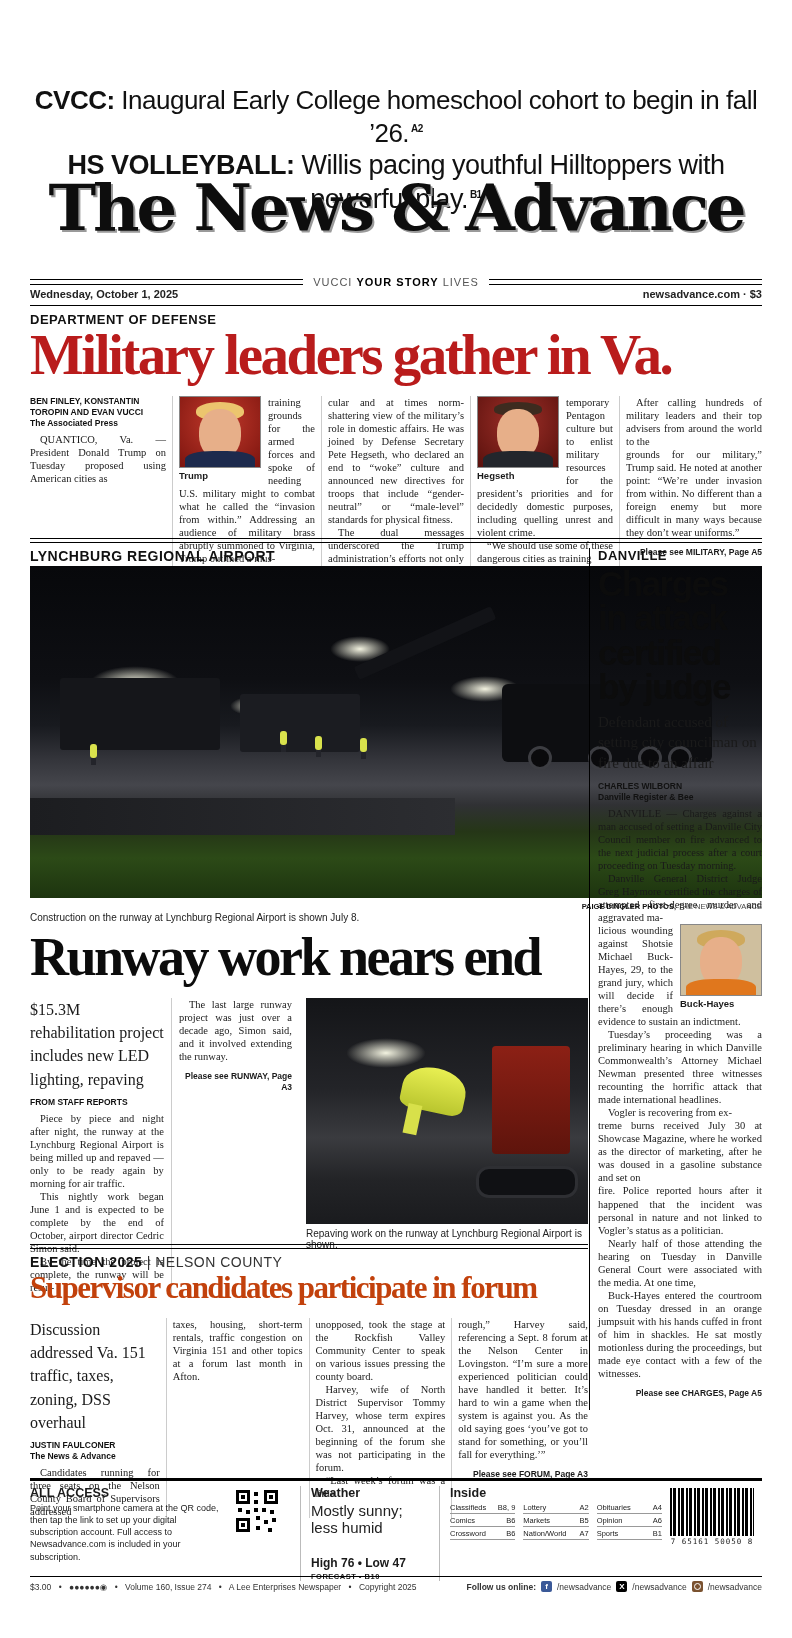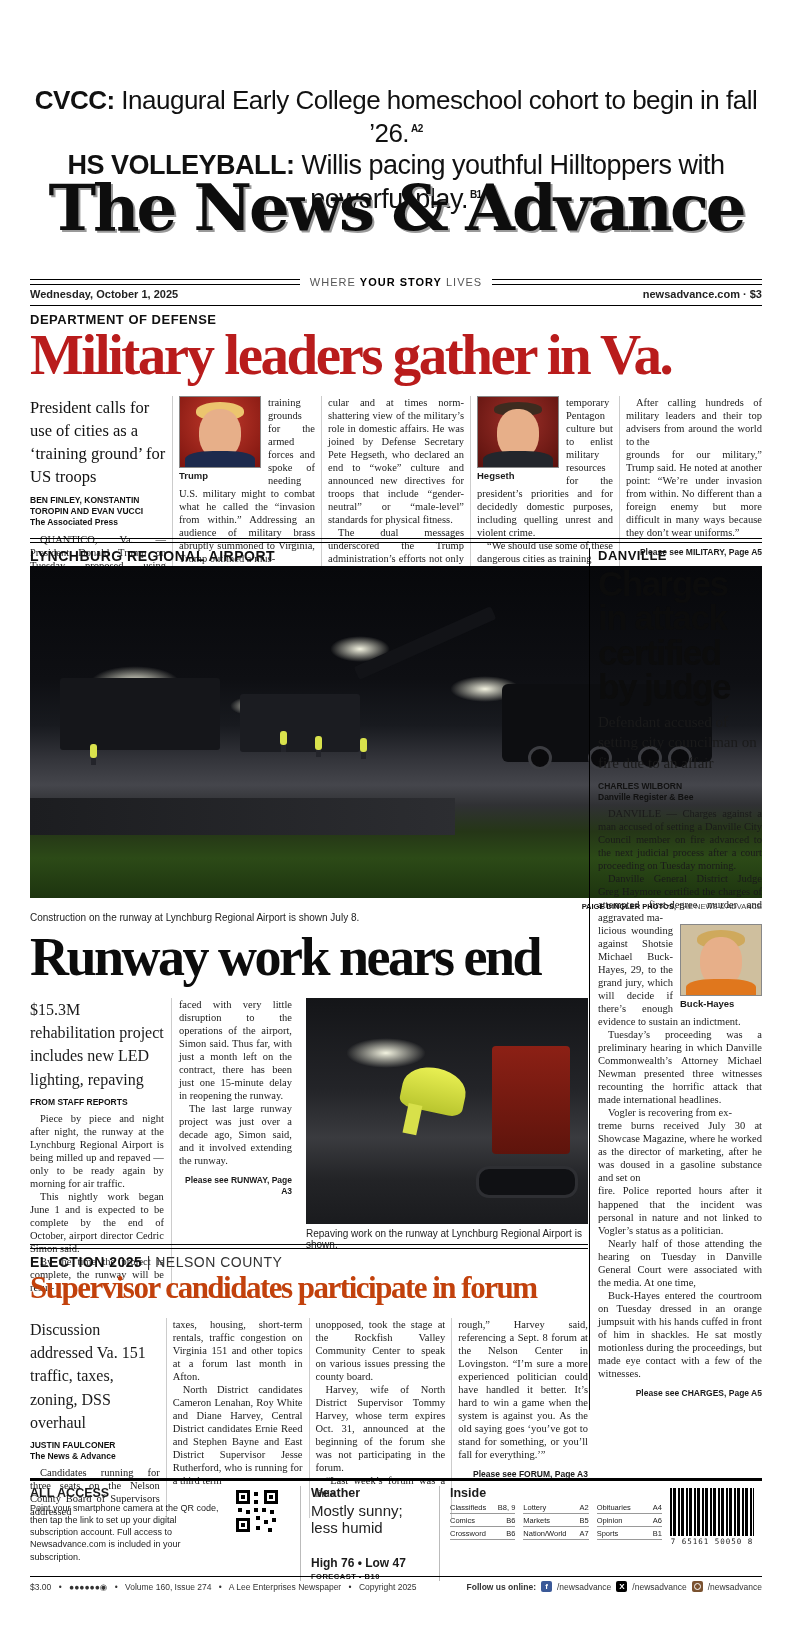--- a/index.html
+++ b/index.html
@@ -175,33 +175,32 @@
     <div class="teaser teaser2">
       <span class="tl">HS VOLLEYBALL:</span><span> Willis pacing youthful Hilltoppers with powerful play.</span><span class="pg">B1</span>
     </div>
   </div>
 
   <div class="masthead">
     <h1>The News &amp; Advance</h1>
   </div>
   <div class="tagrow">
     <div class="tagrule"></div>
-    <div class="tagline"><span>WHERE </span><b>YOUR STORY</b><span> LIVES</span></div>
+    <div class="tagline"><span>VUCCI </span><b>YOUR STORY</b><span> LIVES</span></div>
     <div class="tagrule"></div>
   </div>
   <div class="daterow">
     <span>Wednesday, October 1, 2025</span>
     <span>newsadvance.com  ·  $3</span>
   </div>
 
   <div class="kicker mil-kicker">DEPARTMENT OF DEFENSE</div>
   <h2 class="mil-headline">Military leaders gather in Va.</h2>
   <div class="mil-cols">
     <div class="mcol">
-      <div class="deck">President calls for use of cities as a ‘training ground’ for US troops</div>
       <div class="byline"><span>BEN FINLEY, KONSTANTIN TOROPIN AND EVAN VUCCI</span><br><span>The Associated Press</span></div>
       <div class="graf">QUANTICO, Va. — President Donald Trump on Tuesday proposed using American cities as</div>
     </div>
     <div class="mcol">
       <div class="mugbox">
         <div class="mug trump">
             <div class="hair"></div>
             <div class="face"></div>
             <div class="torso"></div>
           </div>
@@ -260,21 +259,20 @@
   <h2 class="run-headline">Runway work nears end</h2>
   <div class="run-cols">
     <div class="rcol1">
       <div class="rdeck">$15.3M rehabilitation project includes new LED lighting, repaving</div>
       <div class="byline">FROM STAFF REPORTS</div>
       <div class="graf">Piece by piece and night after night, the runway at the Lynchburg Regional Airport is being milled up and repaved — only to be ready again by morning for air traffic.</div>
       <div class="graf">This nightly work began June 1 and is expected to be complete by the end of October, airport director Cedric Simon said.</div>
       <div class="graf">By the time the project is complete, the runway will be resur-</div>
     </div>
     <div class="rcol2">
-      <div class="graf noind">faced with very little disruption to the operations of the airport, Simon said. Thus far, with just a month left on the contract, there has been just one 15-minute delay in reopening the runway.</div>
       <div class="graf">The last large runway project was just over a decade ago, Simon said, and it involved extending the runway.</div>
       <div class="jump">Please see RUNWAY, Page A3</div>
     </div>
     <div class="inset-wrap">
       <div class="photo-inset">
         <div class="glow" style="left:40px;top:40px;width:80px;height:30px;"></div>
         <div class="redmachine"></div>
         <div class="track"></div>
         <div class="vest"></div>
       </div>
@@ -318,21 +316,20 @@
   <div class="kicker ele-kicker"><span>ELECTION 2025</span><span class="sub"> | </span><span class="sub">NELSON COUNTY</span></div>
   <h2 class="ele-headline">Supervisor candidates participate in forum</h2>
   <div class="ele-cols">
     <div class="ecol">
       <div class="edeck">Discussion addressed Va. 151 traffic, taxes, zoning, DSS overhaul</div>
       <div class="byline"><span>JUSTIN FAULCONER</span><br><span>The News &amp; Advance</span></div>
       <div class="graf">Candidates running for three seats on the Nelson County Board of Supervisors addressed</div>
     </div>
     <div class="ecol">
       <div class="graf noind">taxes, housing, short-term rentals, traffic congestion on Virginia 151 and other topics at a forum last month in Afton.</div>
-      <div class="graf">North District candidates Cameron Lenahan, Roy White and Diane Harvey, Central District candidates Ernie Reed and Stephen Bayne and East District Supervisor Jesse Rutherford, who is running for a third term</div>
     </div>
     <div class="ecol">
       <div class="graf noind">unopposed, took the stage at the Rockfish Valley Community Center to speak on various issues pressing the county board.</div>
       <div class="graf">Harvey, wife of North District Supervisor Tommy Harvey, whose term expires Oct. 31, announced at the beginning of the forum she was not participating in the forum.</div>
       <div class="graf">“Last week’s forum was a little</div>
     </div>
     <div class="ecol">
       <div class="graf noind">rough,” Harvey said, referencing a Sept. 8 forum at the Nelson Center in Lovingston. “I’m sure a more experienced politician could have handled it better. It’s hard to win a game when the system is against you. As the old saying goes ‘you’ve got to stand for something, or you’ll fall for everything.’”</div>
       <div class="jump">Please see FORUM, Page A3</div>
     </div>

